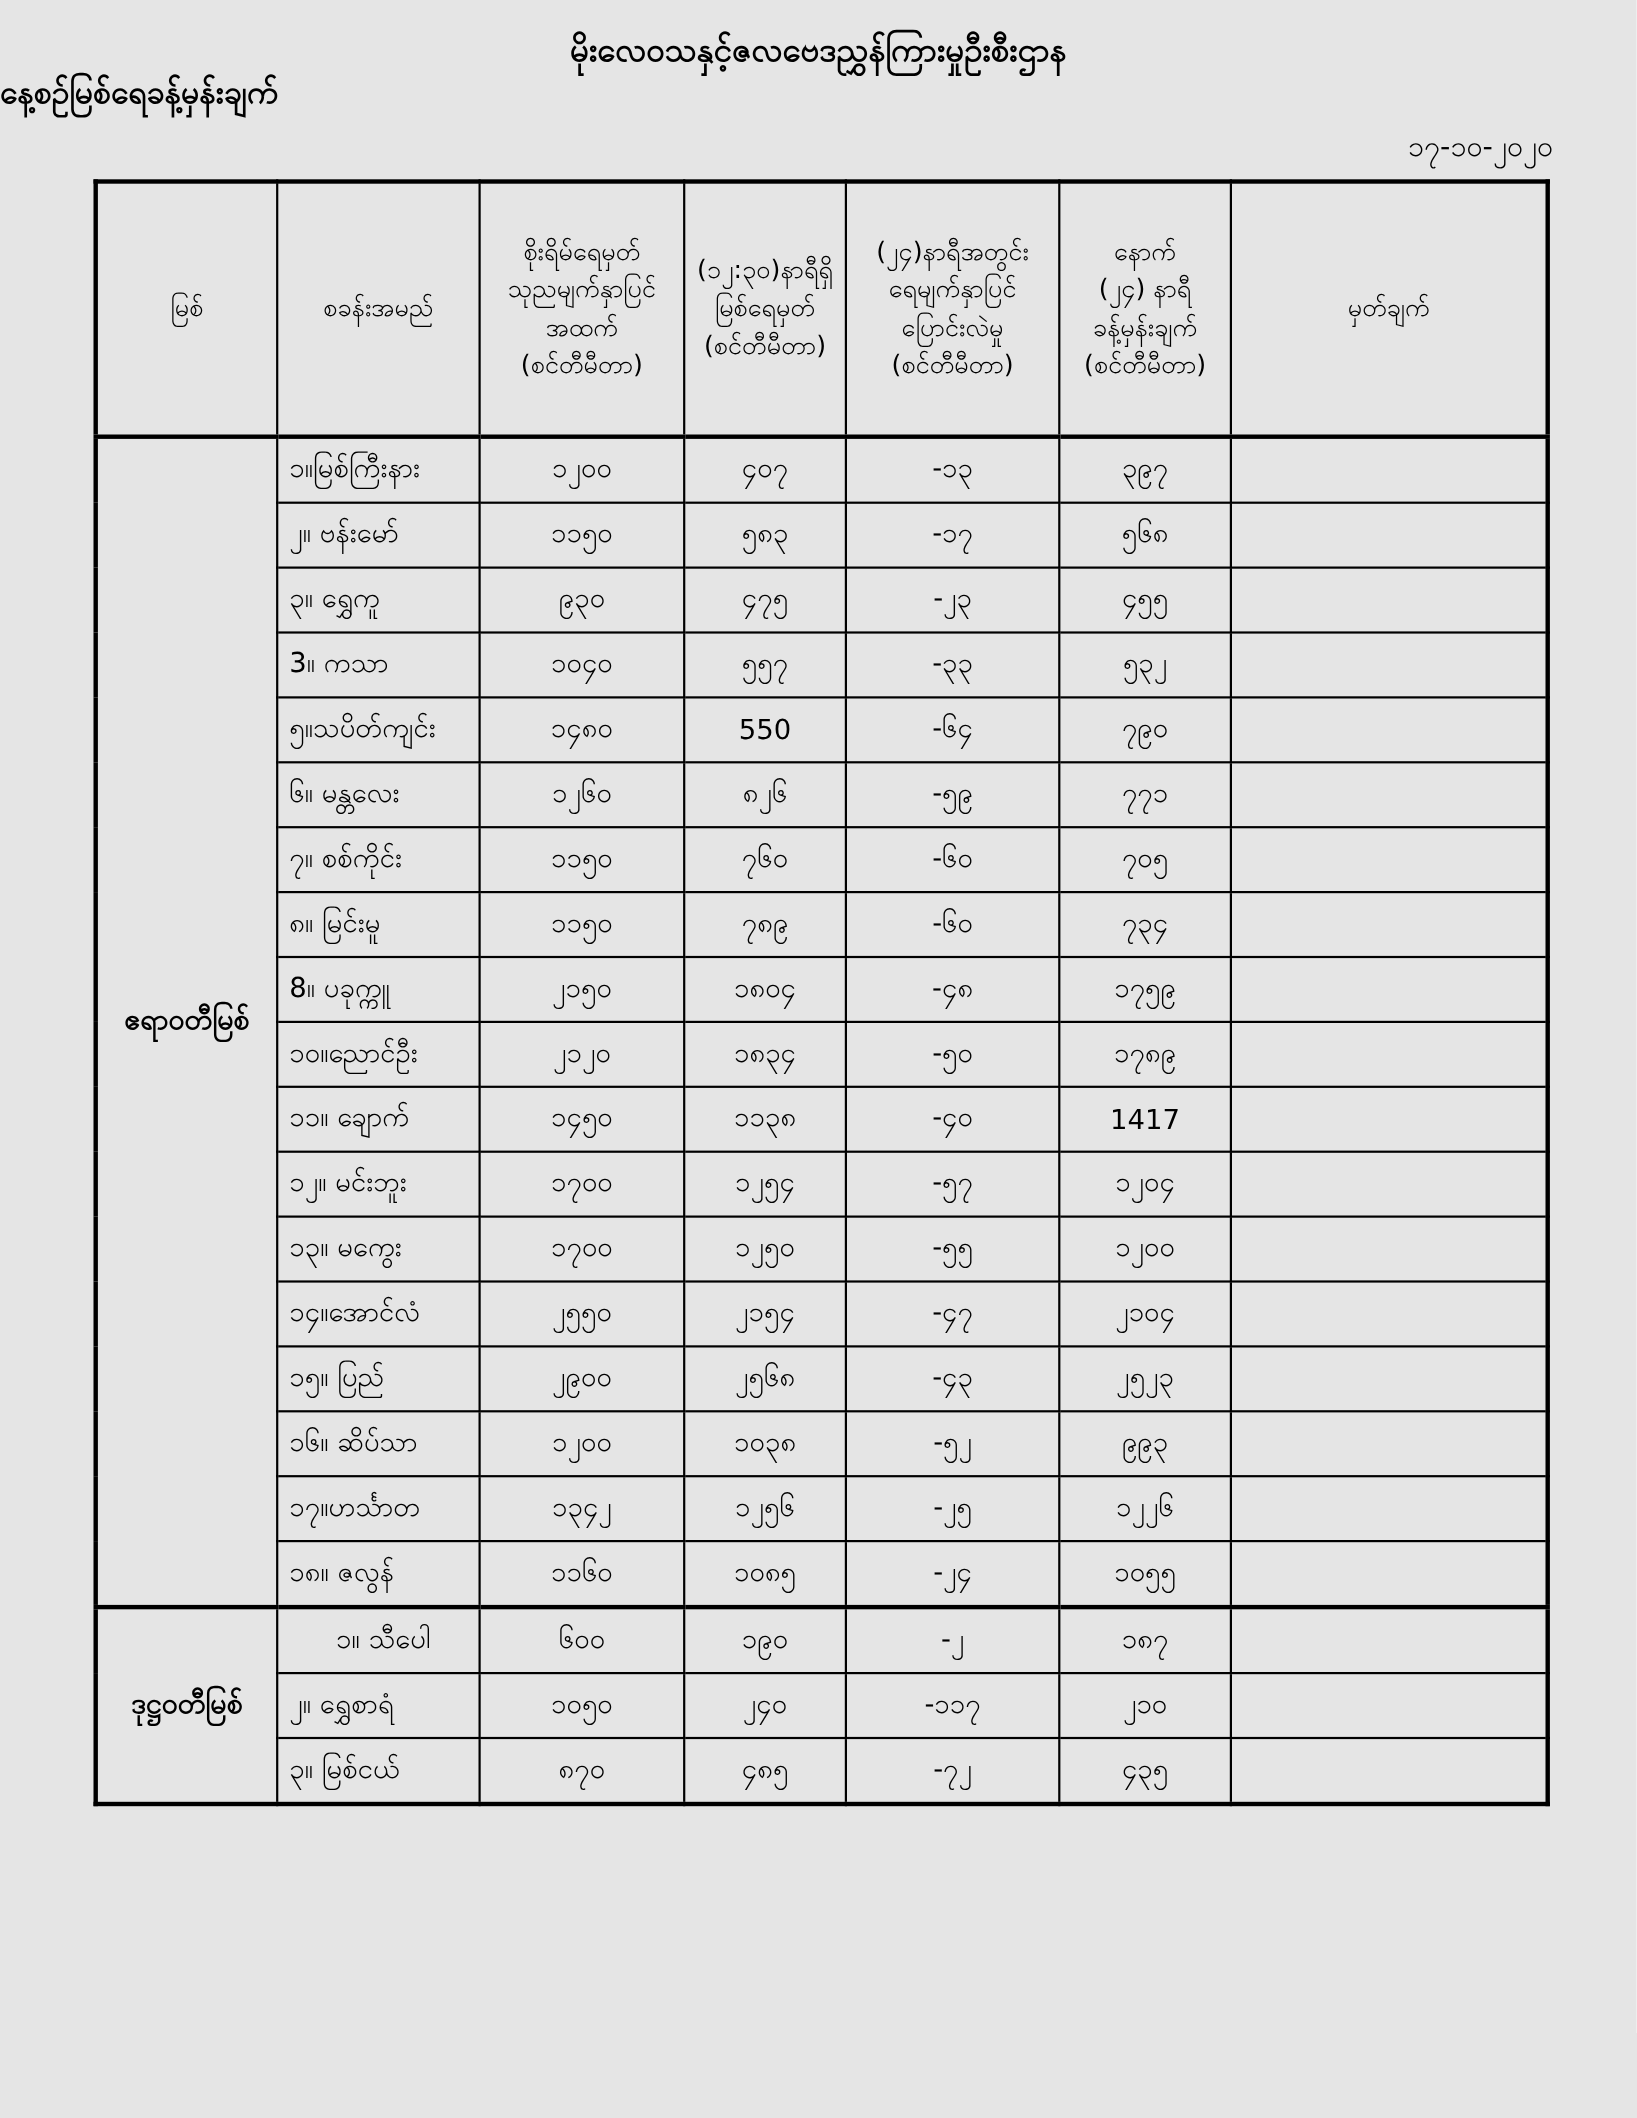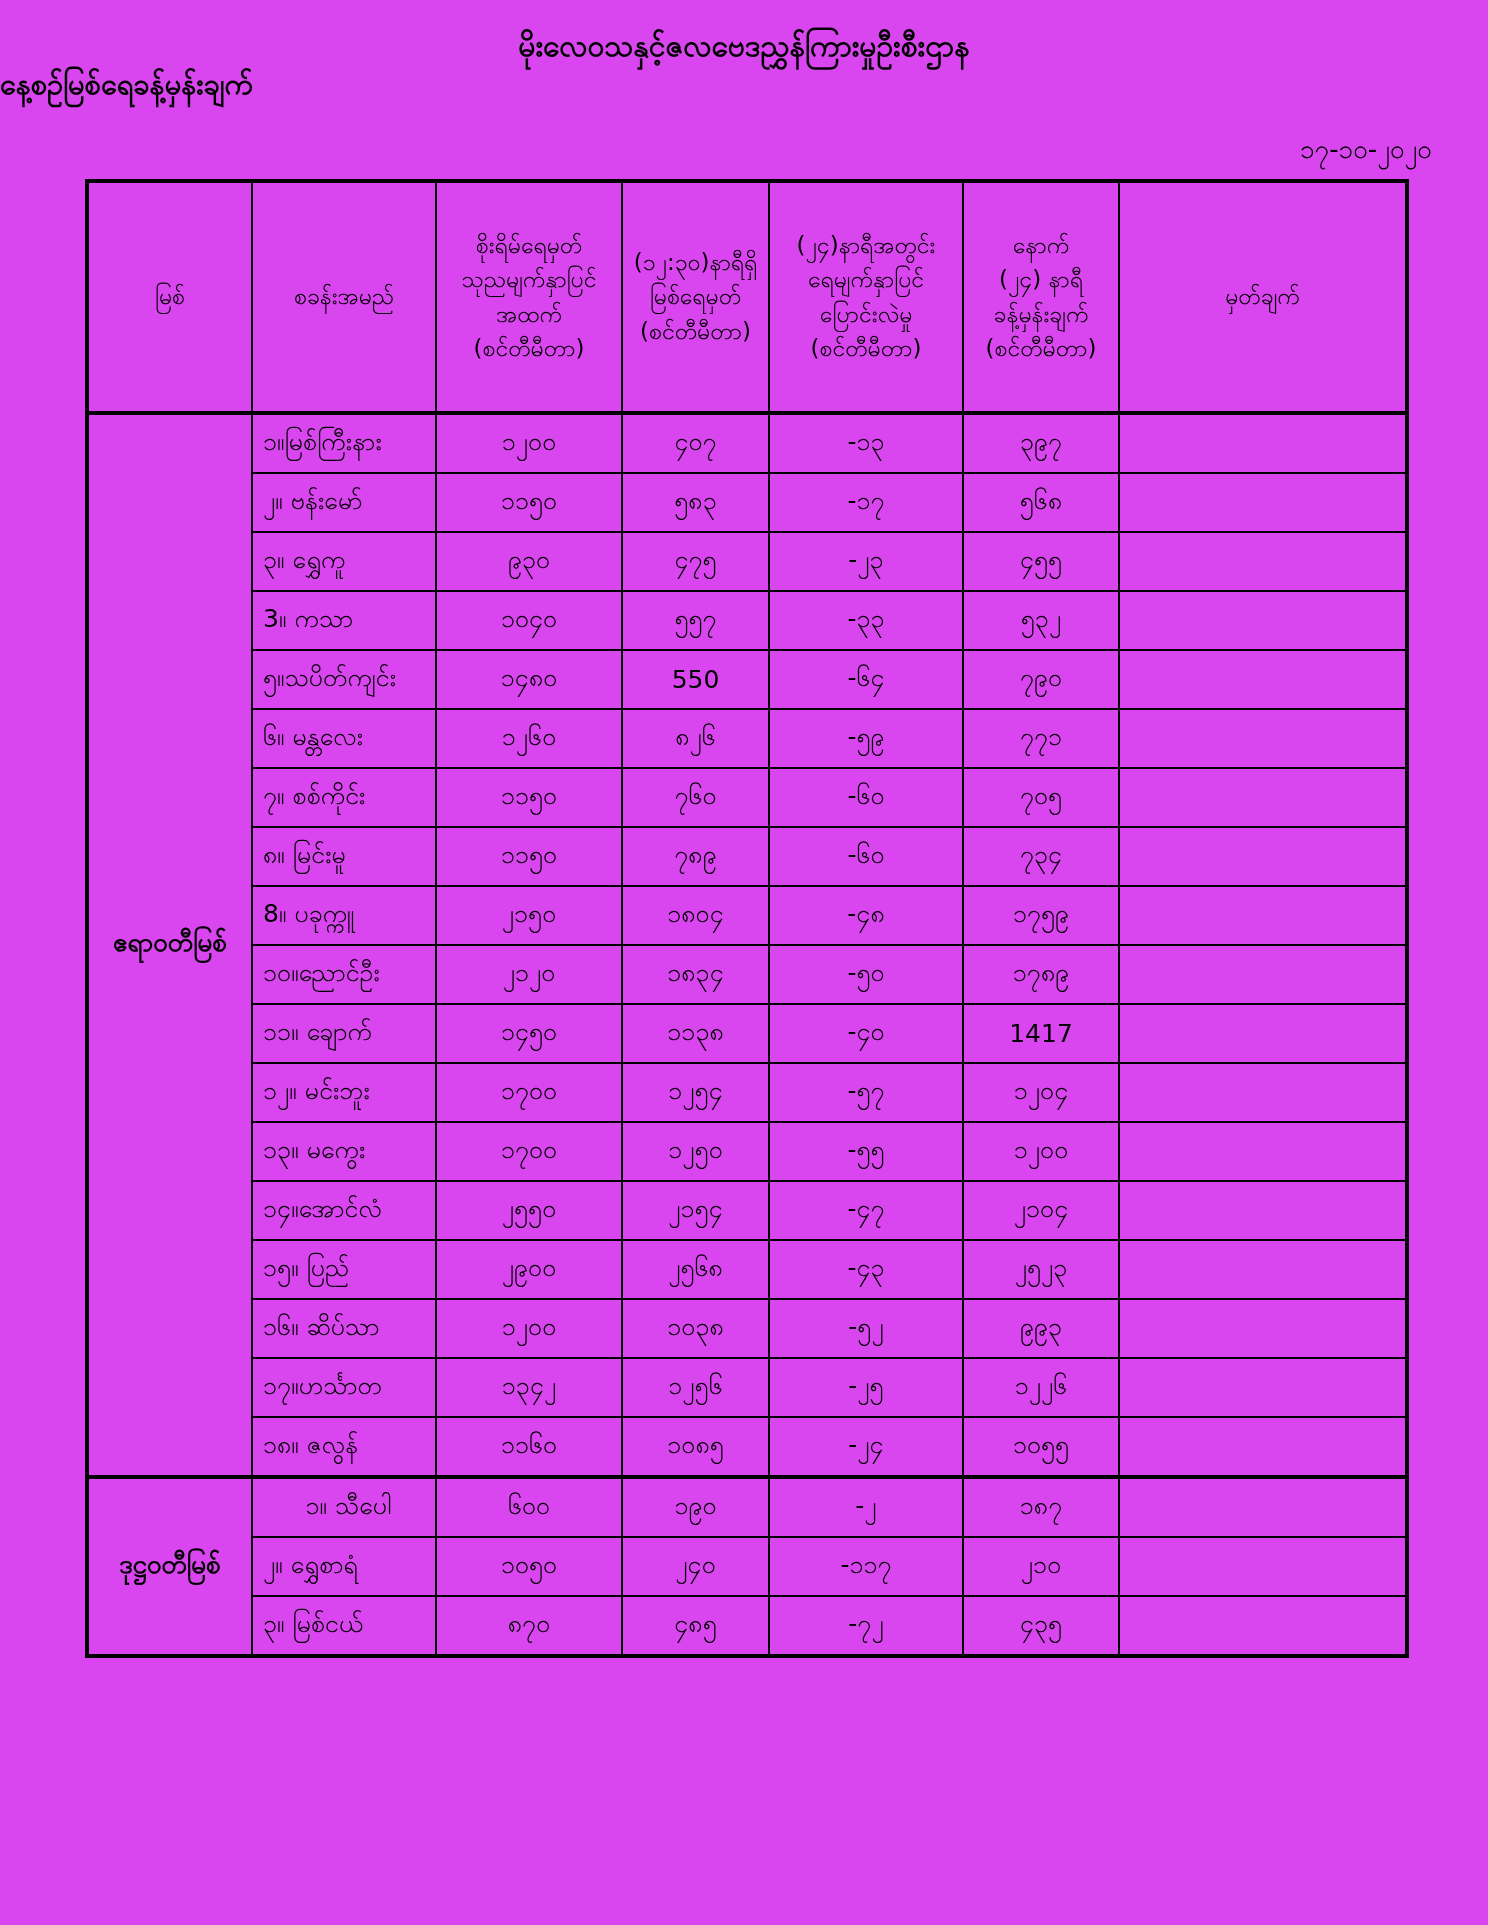--- a/index.html
+++ b/index.html
@@ -1,22 +1,22 @@
 <!DOCTYPE html>
 <html><head>
 <meta charset="utf-8">
 <style>
   html,body{margin:0;padding:0;background:#ffffff;}
   .page{
-    width:1488px;height:1925px;background:#d946ef;color:#000;
+    width:1488px;height:1925px;background:#e5e5e5;color:#000;
     font-family:"DejaVu Sans",sans-serif;position:relative;overflow:hidden;
   }
   .title1{padding-top:26px;text-align:center;font-size:30px;font-weight:bold;line-height:1.3;}
   .title2{text-align:left;font-size:29px;font-weight:bold;line-height:1.3;margin-top:1px;}
-  .date-row{text-align:right;padding-right:56px;font-size:26px;margin-top:28px;}
+  .date-row{text-align:right;padding-right:76px;font-size:26px;margin-top:12px;}
   table.forecast{
     border-collapse:collapse;table-layout:fixed;
     width:1320px;margin:8px 0 0 85px;
     border:4px solid #000;
   }
   th,td{border:2px solid #000;overflow:hidden;vertical-align:middle;}
   thead th{
     font-size:23px;font-weight:normal;text-align:center;
     white-space:pre-line;line-height:1.5;height:228px;
     border-bottom:4px solid #000;padding:0 2px;

